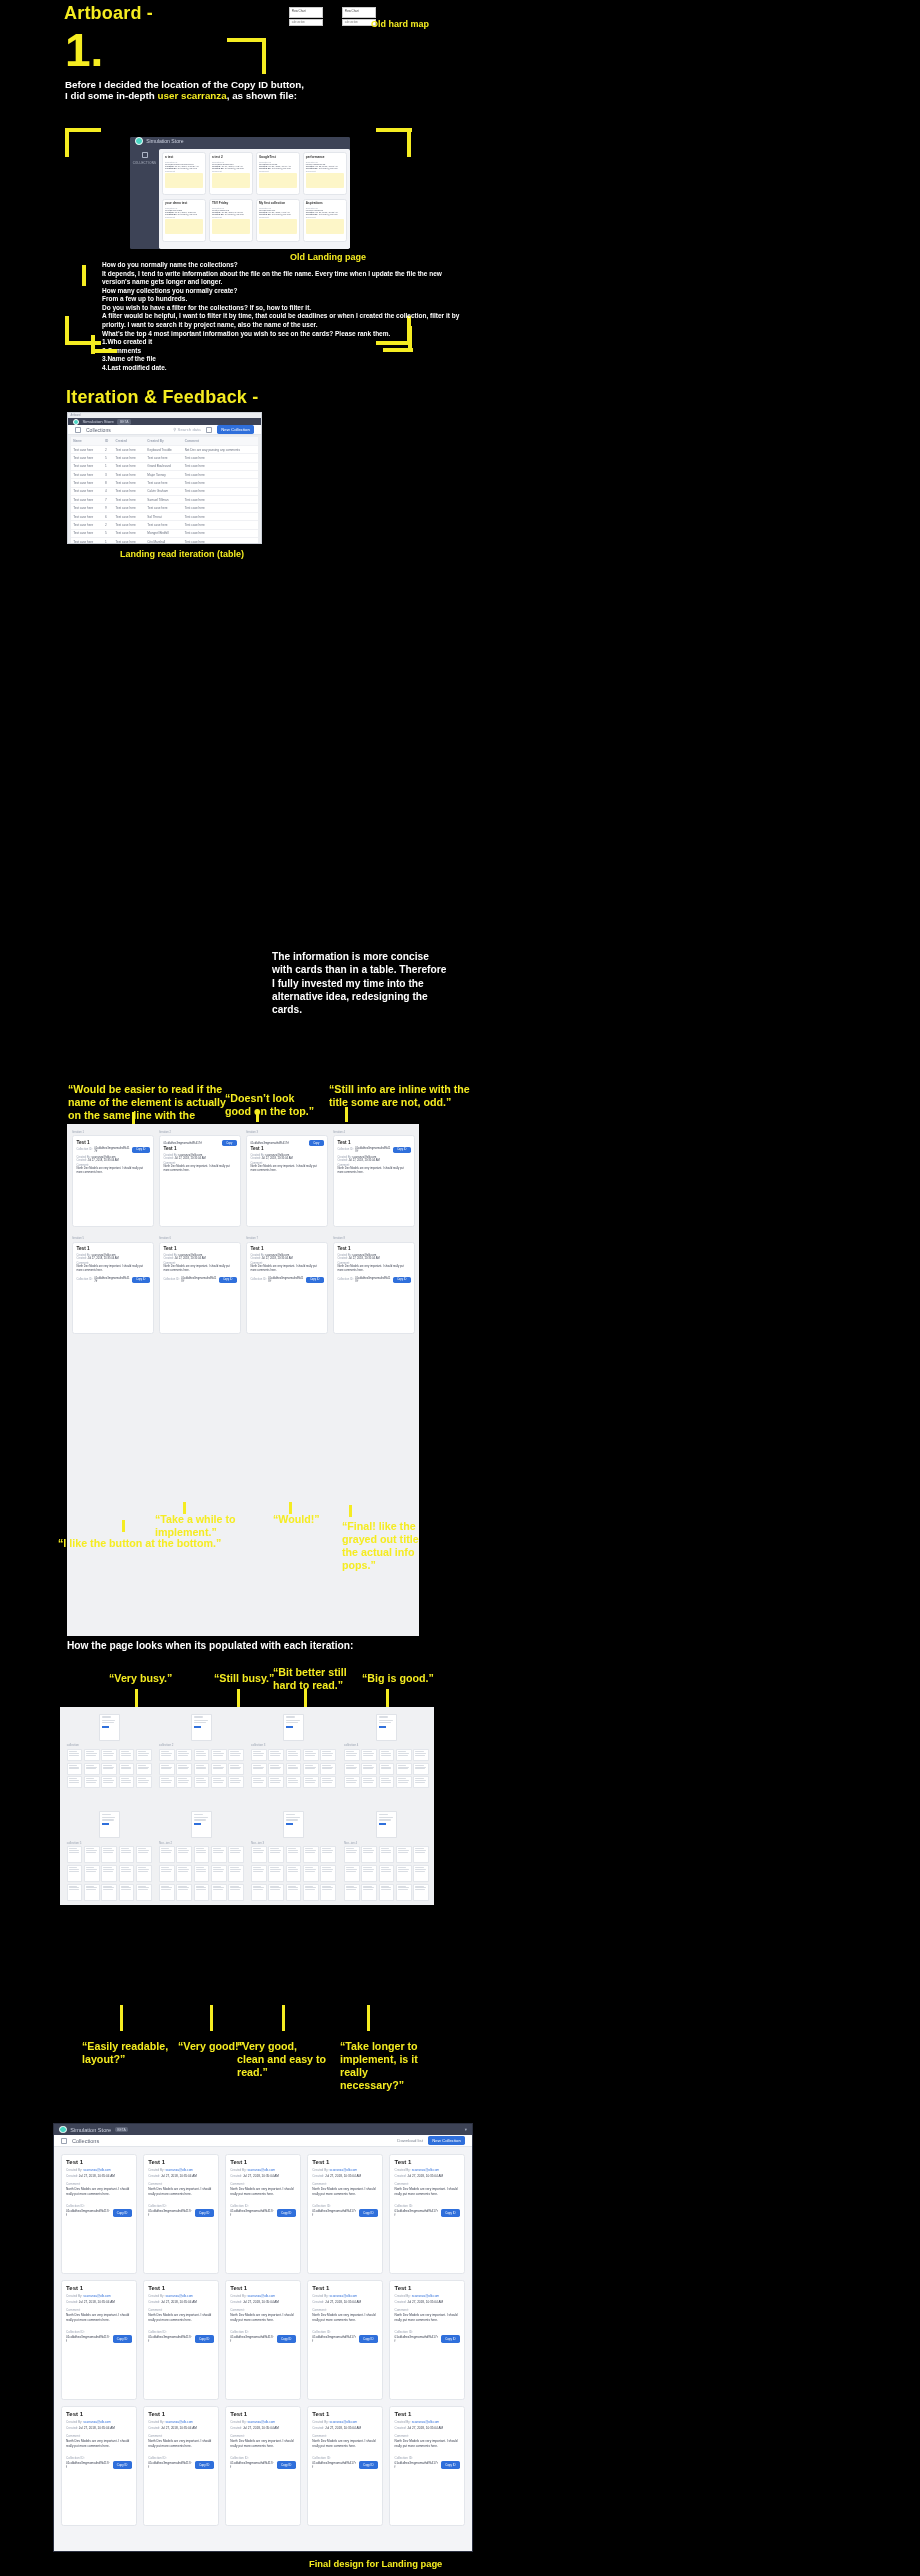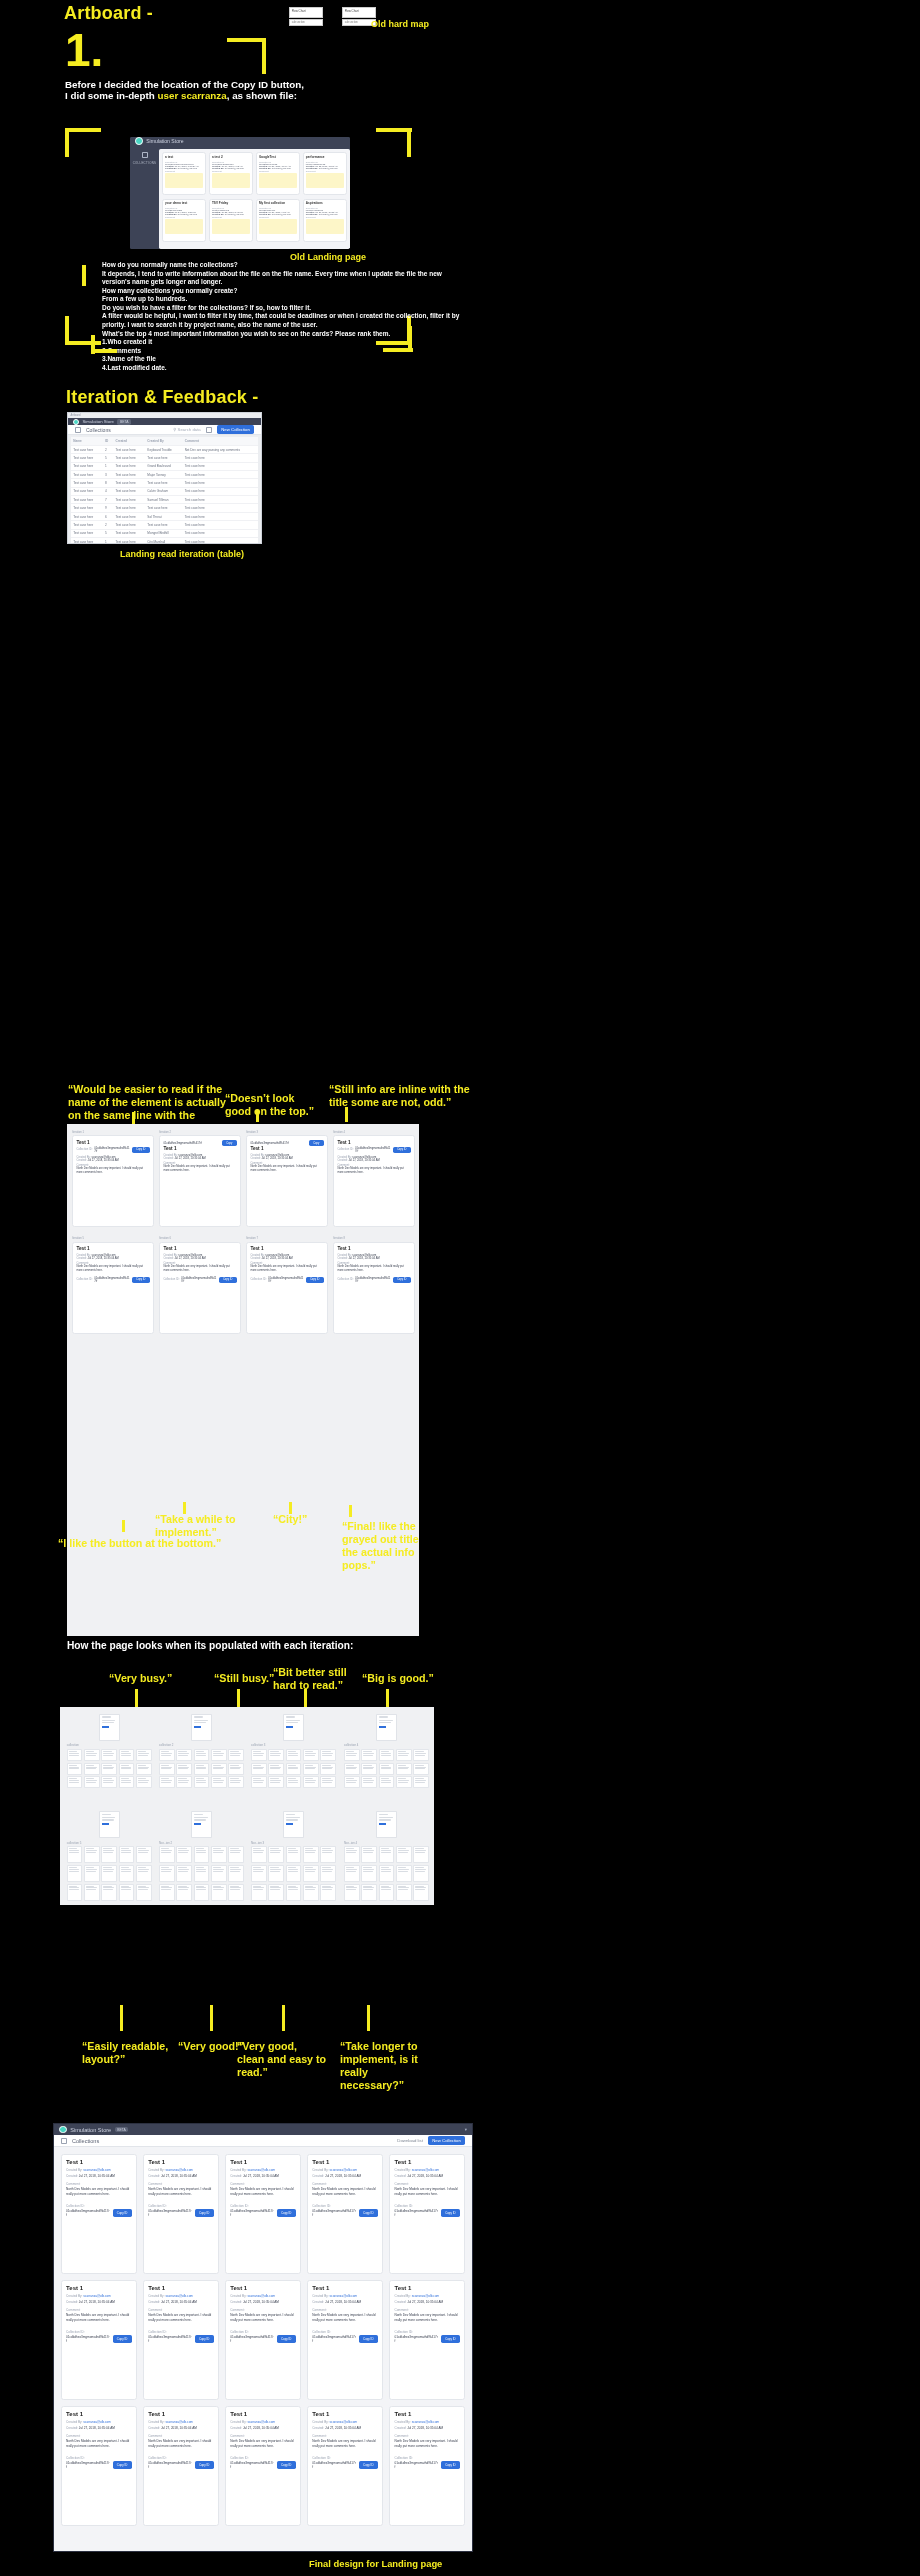--- a/index.html
+++ b/index.html
@@ -339,20 +339,21 @@
               <td style="padding:1.7px 2.6px;border-top:0.9px solid #f0f1f4;">Test case here</td>
               <td style="padding:1.7px 2.6px;border-top:0.9px solid #f0f1f4;">Test case here</td>
               <td style="padding:1.7px 2.6px;border-top:0.9px solid #f0f1f4;">Test case here</td>
             </tr>
           </tbody>
         </table>
     </div>
   </div>
   <div class="abs caption-yellow" style="left:120px; top:549px;">Landing read iteration (table)</div>
 
+  <div class="abs body-text" style="left:272px; top:950px; width:179px; font-size:10.2px; line-height:1.3;">The information is more concise with cards than in a table. Therefore I fully invested my time into the alternative idea, redesigning the cards.</div>
 
   <div class="abs quote" style="left:68px; top:1083px; width:171px;">“Would be easier to read if the name of the element is actually on the same line with the corresponding info.”</div>
   <div class="abs quote" style="left:225px; top:1092px; width:94px;">“Doesn’t look good on the top.”</div>
   <div class="abs quote" style="left:329px; top:1083px; width:162px;">“Still info are inline with the title some are not, odd.”</div>
 
   <div class="tick" style="left:132px; top:1112px; height:12px;"></div>
   <div class="tick" style="left:256px; top:1110px; height:12px;"></div>
   <div class="tick" style="left:345px; top:1107px; height:15.4px;"></div>
 
   <div class="abs" style="left:67px; top:1124px; width:352px; height:512px; background:#f0f1f3;">
@@ -473,21 +474,21 @@
               <span style="color:#3a4050;word-break:break-all;flex:1;">01cdkdhex3mgmomathd9k417rf</span>
               <span class="blue-btn" style="font-size:2.6px;">Copy ID</span>
             </div>
           </div>
         </div>
       </div>
   </div>
 
   <div class="abs quote" style="left:58px; top:1537px; width:196px;">“I like the button at the bottom.”</div>
   <div class="abs quote" style="left:155px; top:1513px; width:137px;">“Take a while to implement.”</div>
-  <div class="abs quote" style="left:273px; top:1513px; width:60px;">“City!”</div>
+  <div class="abs quote" style="left:273px; top:1513px; width:60px;">“Would!”</div>
   <div class="abs quote" style="left:342px; top:1520px; width:79px;">“Final! like the grayed out title the actual info pops.”</div>
 
   <div class="tick" style="left:122px; top:1520px; height:12px;"></div>
   <div class="tick" style="left:183px; top:1502px; height:12px;"></div>
   <div class="tick" style="left:289px; top:1502px; height:12px;"></div>
   <div class="tick" style="left:349px; top:1505px; height:12px;"></div>
 
   <div class="abs body-text" style="left:67px; top:1640px; font-size:10.2px;">How the page looks when its populated with each iteration:</div>
 
   <div class="abs quote" style="left:109px; top:1672px;">“Very busy.”</div>

